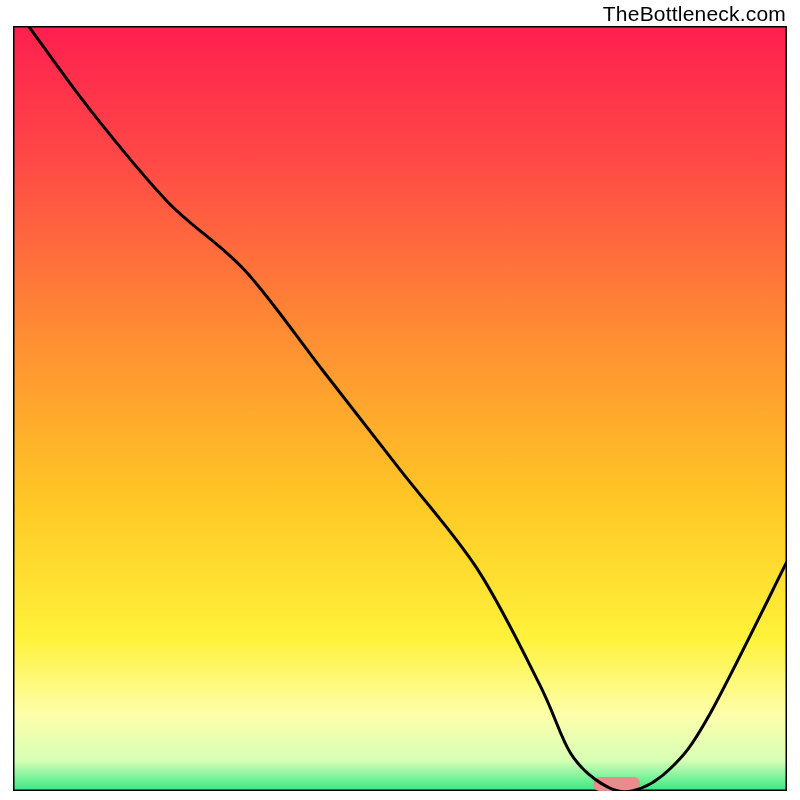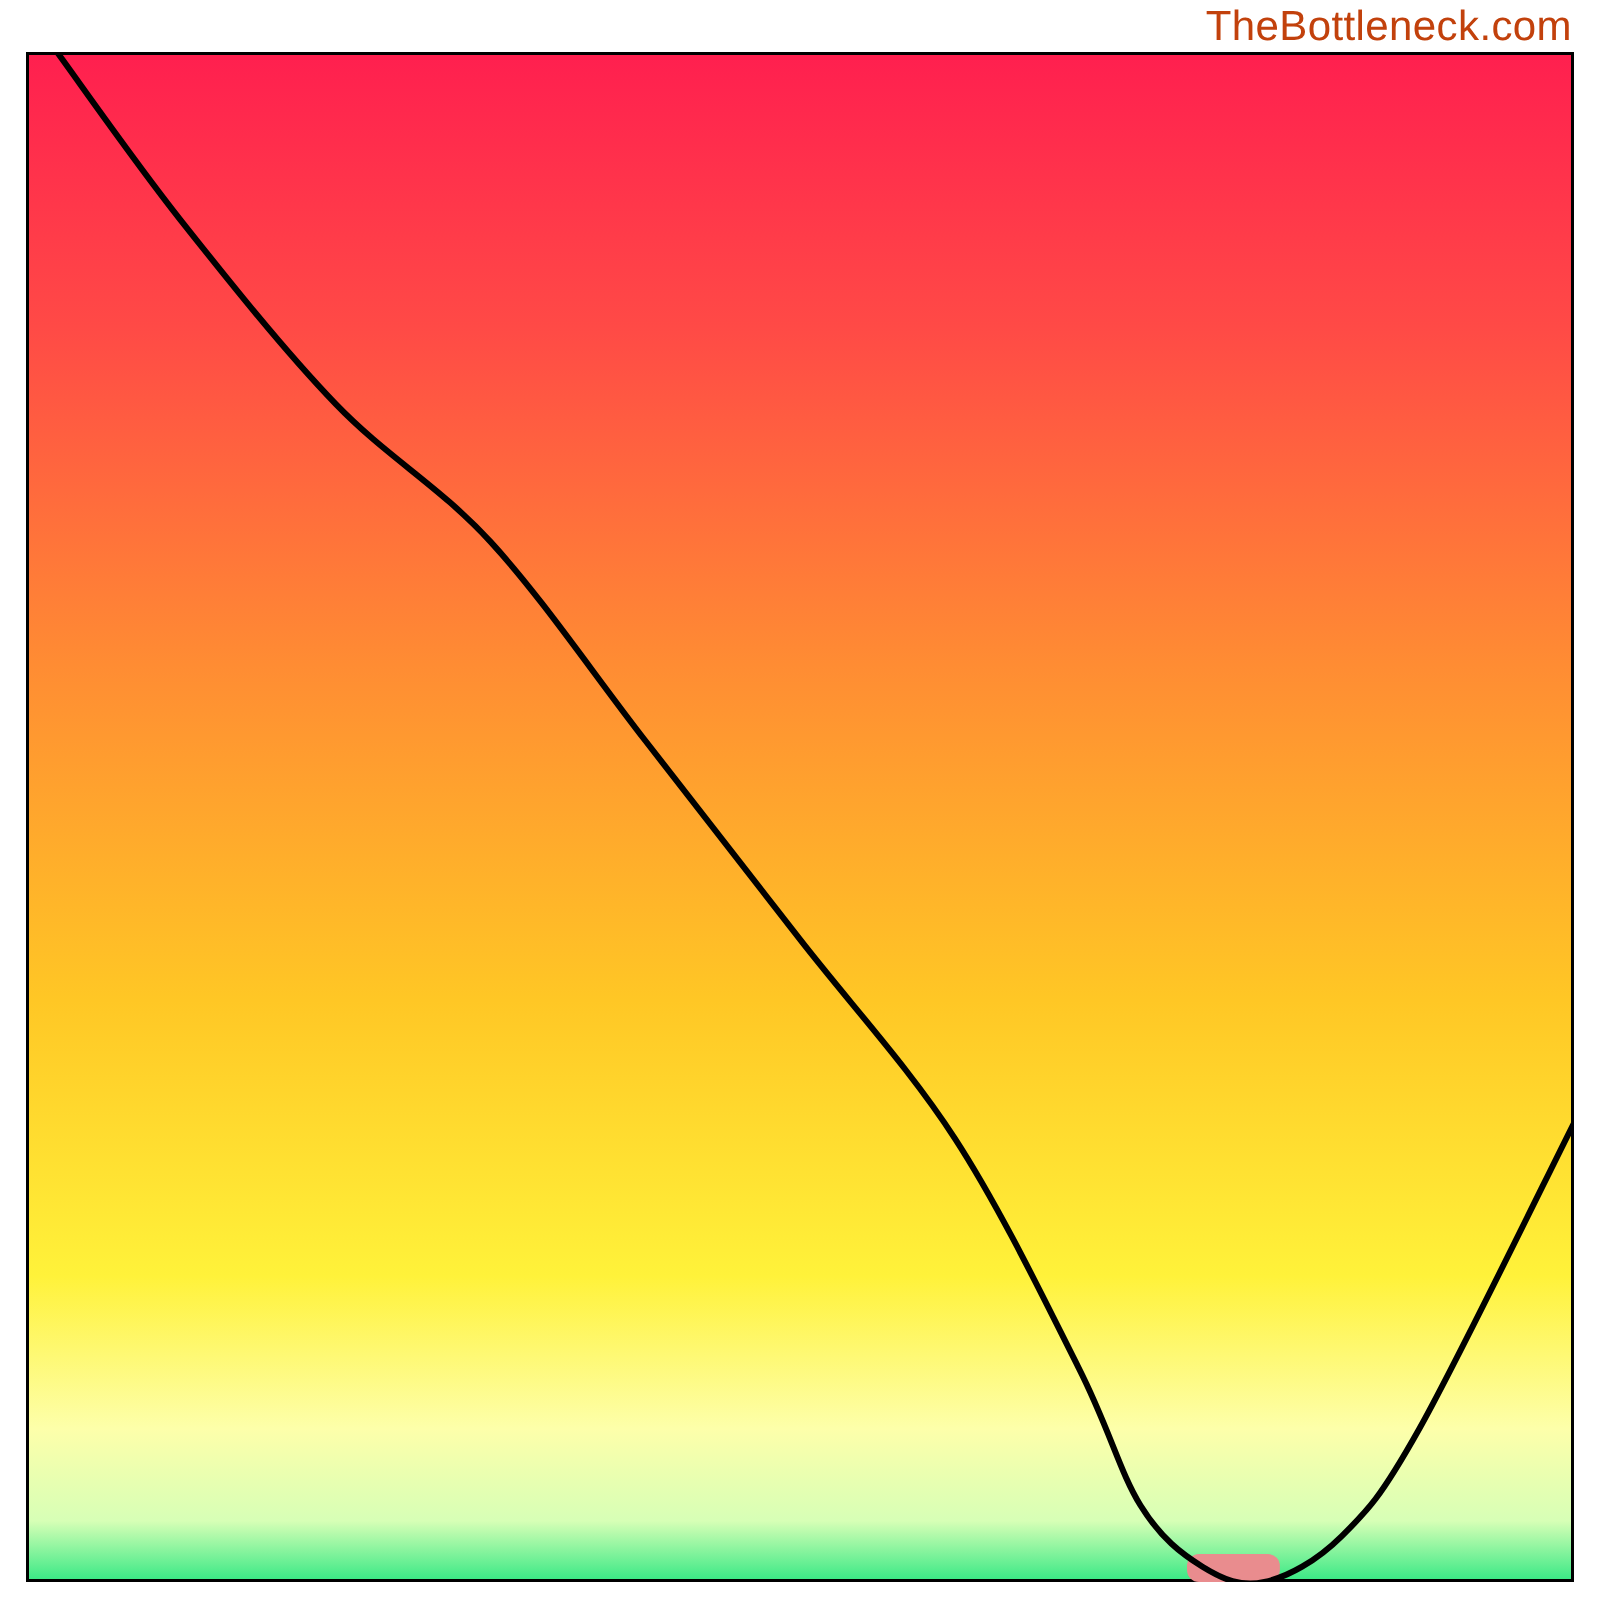--- a/index.html
+++ b/index.html
@@ -9,21 +9,21 @@
     height: 800px;
     background: #ffffff;
     overflow: hidden;
   }
   .watermark {
     position: absolute;
     top: 2px;
     right: 14px;
     font-family: Arial, Helvetica, sans-serif;
     font-size: 21px;
-    color: #c2410c;
+    color: #000000;
     font-weight: 500;
     letter-spacing: 0.2px;
   }
   .plot {
     position: absolute;
     left: 13px;
     top: 26px;
     width: 774px;
     height: 765px;
   }

